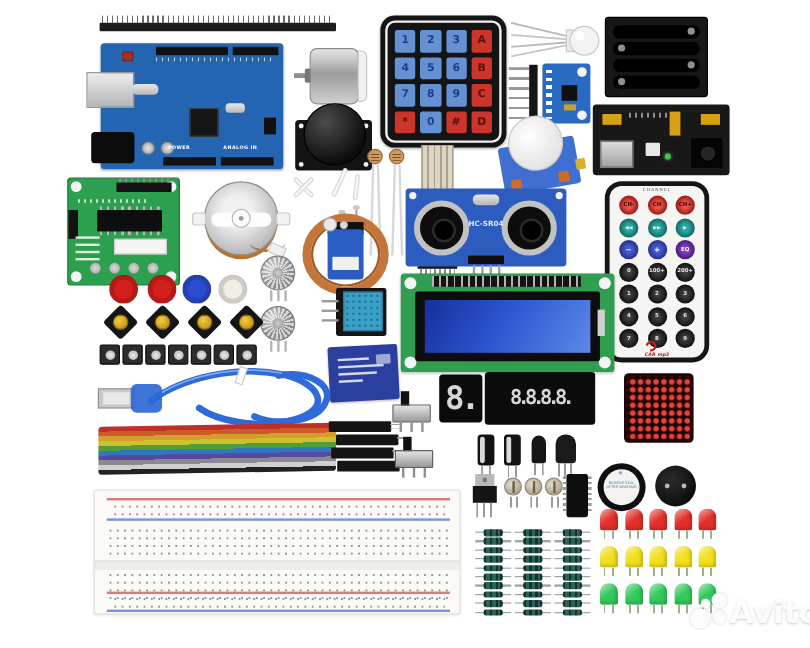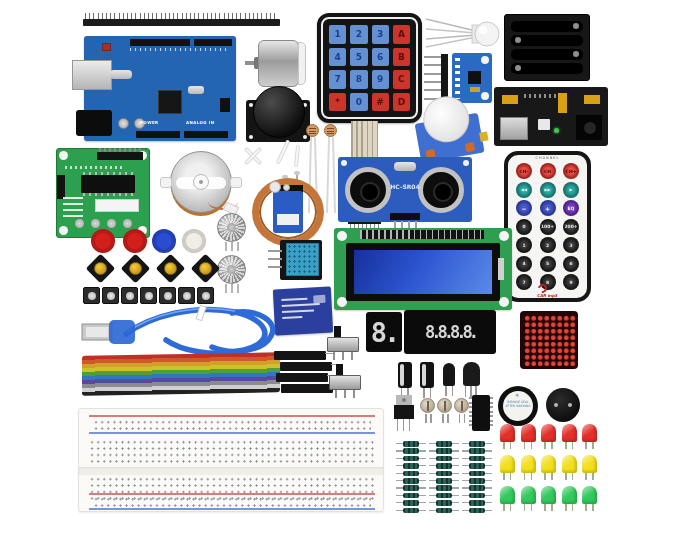--- a/index.html
+++ b/index.html
@@ -715,20 +715,27 @@
   <div class="dip"></div>
 
   <div class="buzzA">
     <div class="stick">REMOVE SEAL AFTER WASHING</div>
   </div>
   <div class="buzzB"></div>
 
   <div id="res-holder" style="position:static"></div>
   <div id="led-holder" style="position:static"></div>
 
+  <div class="avito">
+    <div class="av-c c1"></div>
+    <div class="av-c c2"></div>
+    <div class="av-c c3"></div>
+    <div class="av-c c4"></div>
+    <div class="av-txt">Avito</div>
+  </div>
 
 <div class="cap" style="left: 91px; background: rgb(212, 31, 28); border: 1px solid rgba(0, 0, 0, 0.18);"></div>
     <div class="cap" style="left: 123px; background: rgb(212, 31, 28); border: 1px solid rgba(0, 0, 0, 0.18);"></div>
     <div class="cap" style="left: 152px; background: rgb(42, 76, 208); border: 1px solid rgba(0, 0, 0, 0.18);"></div>
     <div class="cap" style="left: 182px; background: rgb(240, 238, 230); border: 1px solid rgba(0, 0, 0, 0.18);"></div>
     <div class="ybtn" style="left: 87px;">
       <div class="dia"></div>
       <div class="yc"></div>
     </div>
     <div class="ybtn" style="left: 122px;">

